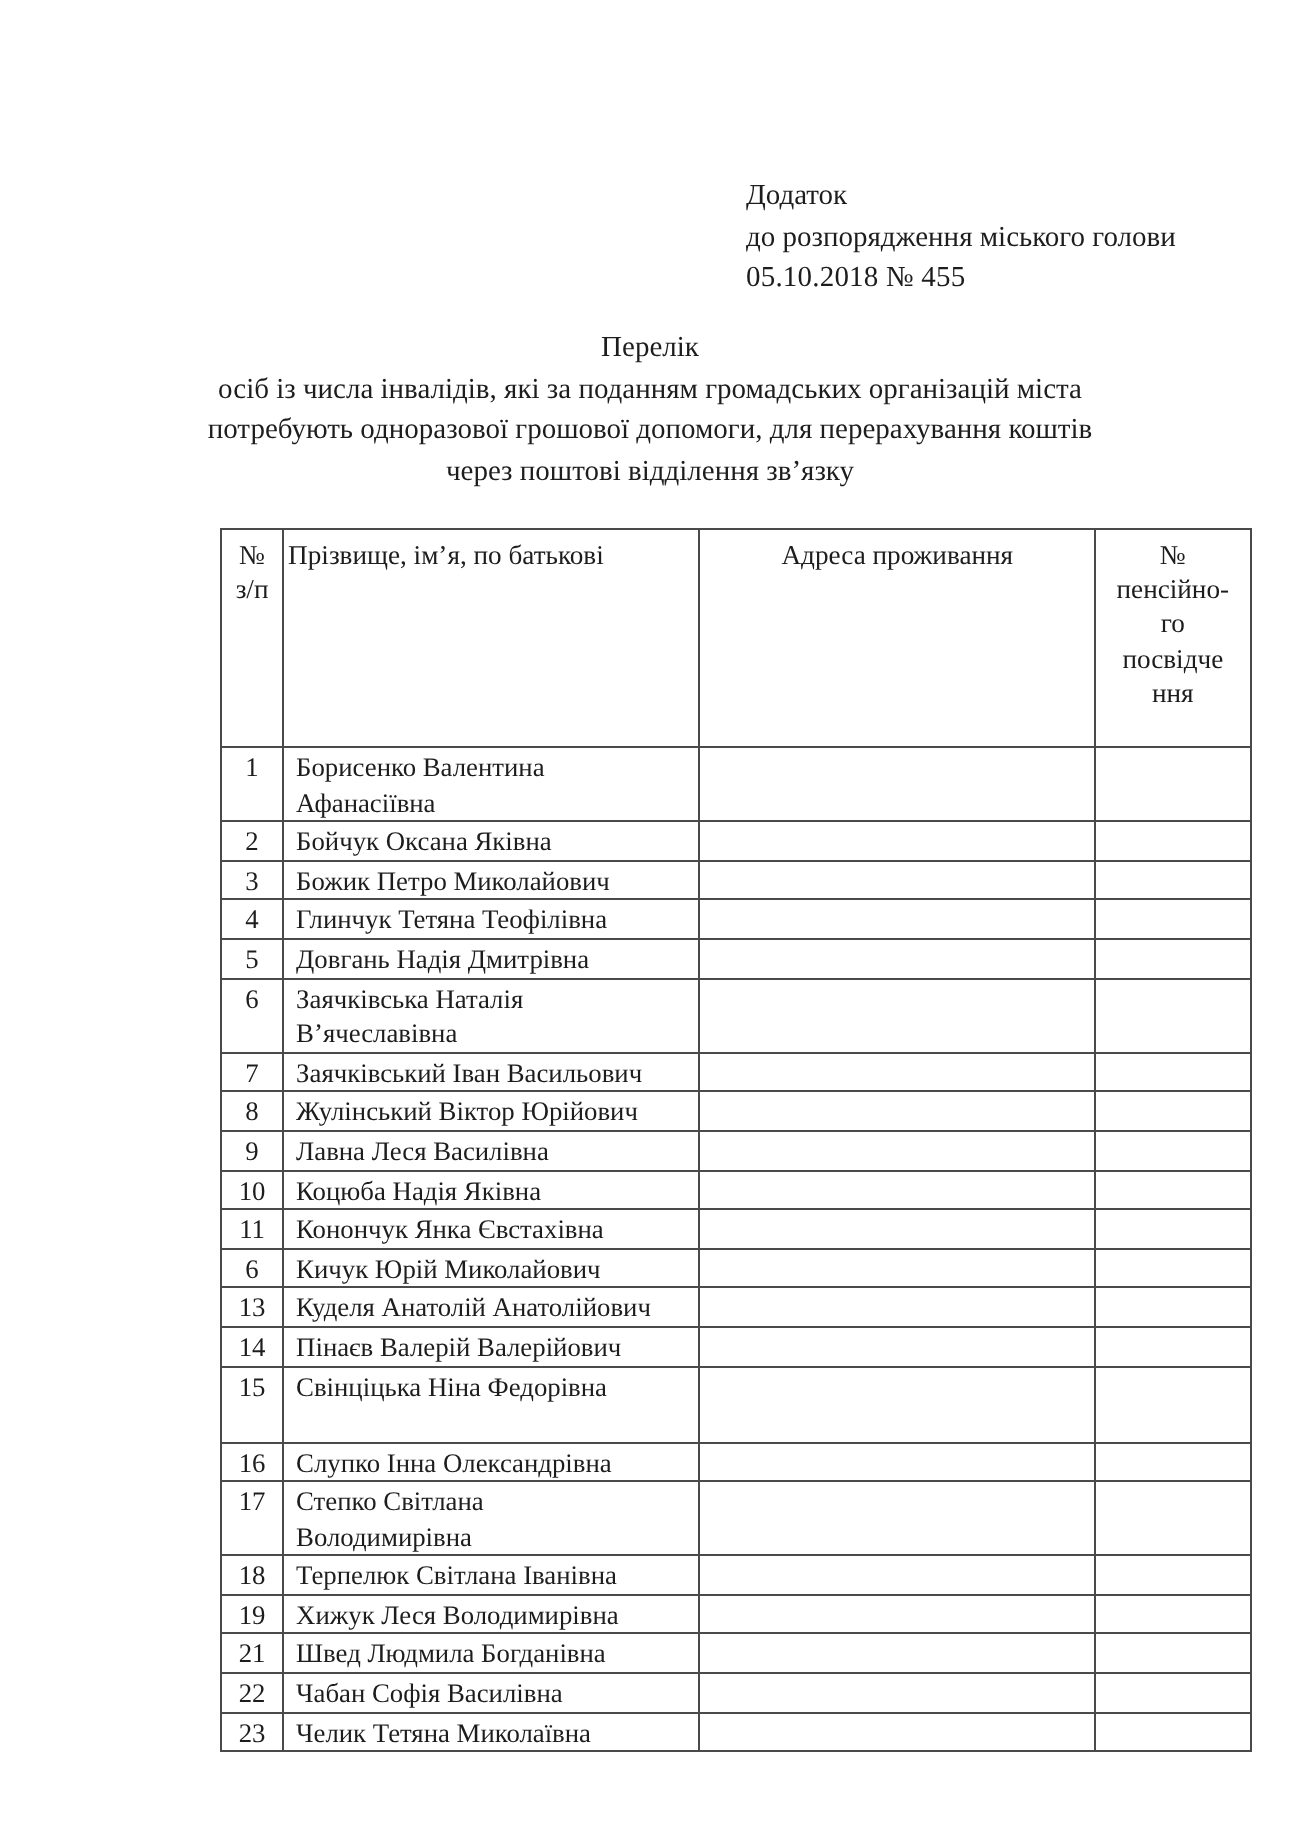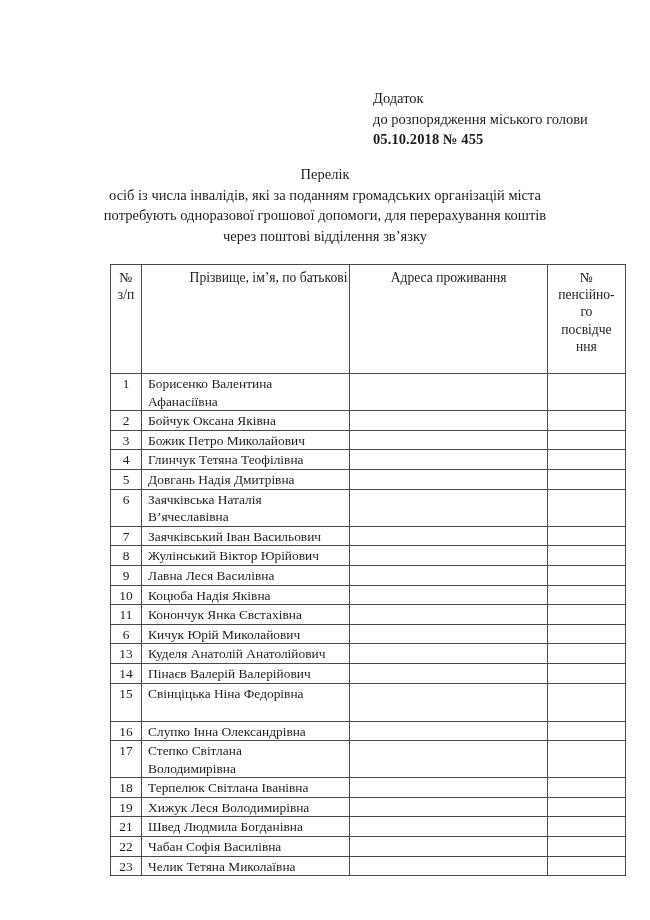--- a/index.html
+++ b/index.html
@@ -31,21 +31,20 @@
     top: 88px;
     width: 270px;
     font-size: 14.5px;
     line-height: 20.5px;
     text-align: left;
     white-space: nowrap;
   }
   .doc-header div { white-space: nowrap; }
   .doc-header .date-line {
     letter-spacing: 0.1px;
-    font-weight: bold;
   }
 
   
   .title-block {
     position: absolute;
     left: 40px;
     top: 164px;
     width: 570px;
     text-align: center;
     font-size: 14.5px;
@@ -83,21 +82,21 @@
     text-align: center;
     font-size: 13.6px;
     line-height: 17.4px;
   }
   thead td .hd {
     padding-top: 4px;
     padding-left: 2px;
     padding-right: 2px;
   }
   thead td.c-num .hd { text-align: center; }
-  thead td.c-name .hd { text-align: right; }
+  thead td.c-name .hd { text-align: left; }
   thead td.c-addr .hd { text-align: center; }
   thead td.c-pens .hd { text-align: center; line-height: 17.2px; }
 
   tbody td.c-num {
     text-align: center;
     padding-top: 1px;
   }
   tbody td.c-name {
     text-align: left;
     padding-left: 6px;

